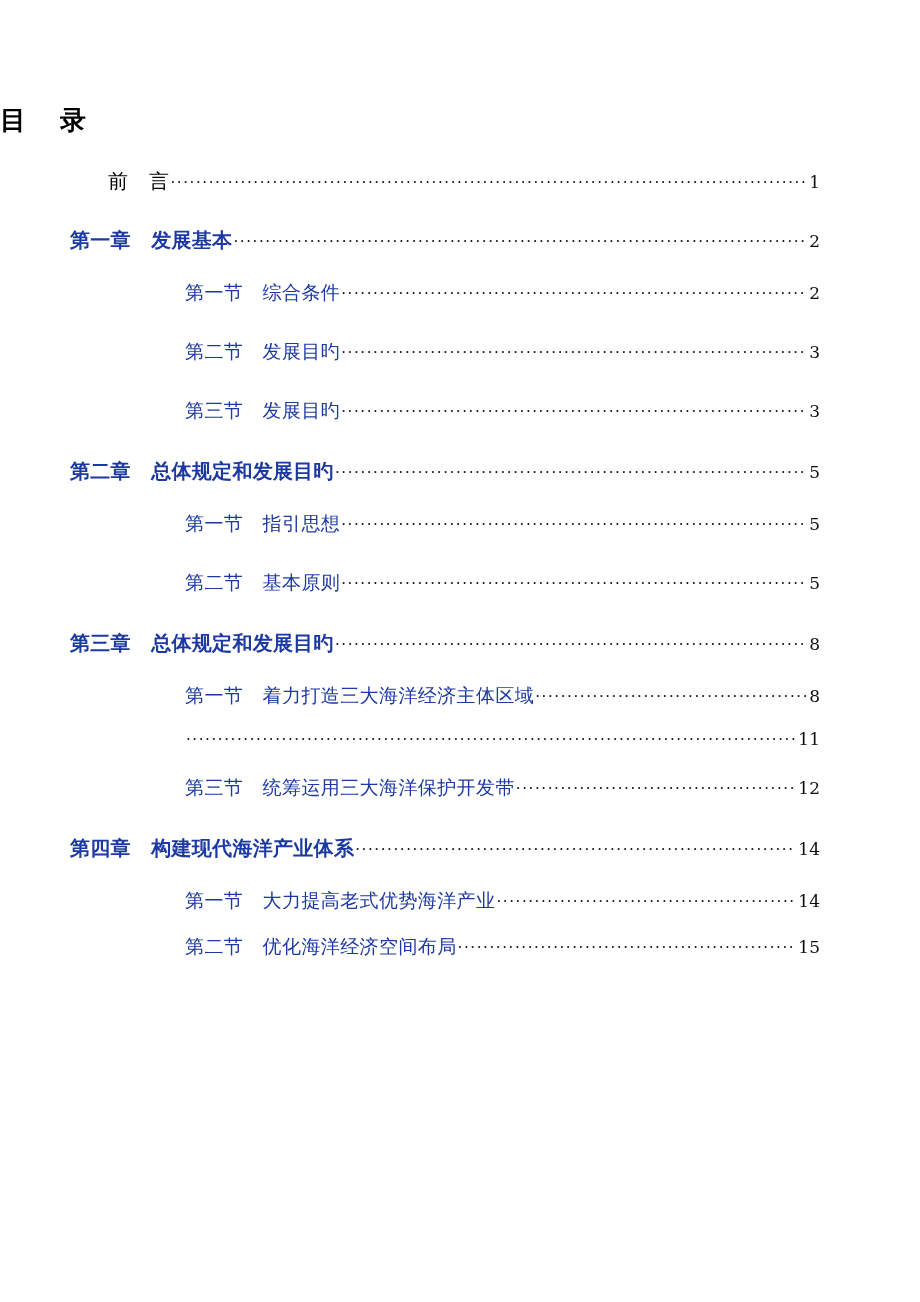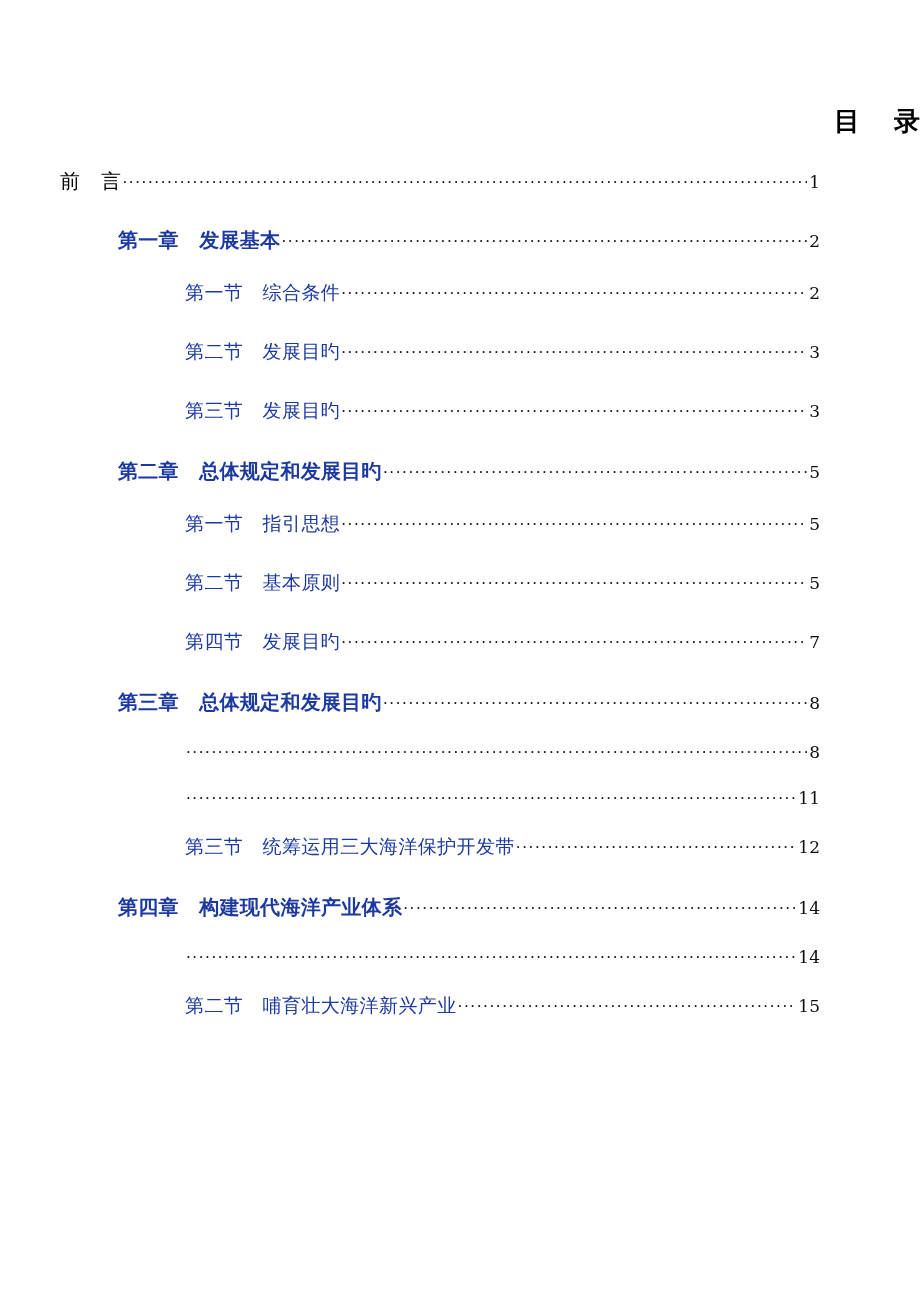--- a/index.html
+++ b/index.html
@@ -21,22 +21,22 @@
     background: #ffffff;
     box-sizing: border-box;
     overflow: hidden;
   }
 
   .toc-title {
     position: absolute;
     top: 104px;
     left: 0;
     width: 920px;
-    text-align: right;
-    font-family: Liberation Sans, sans-serif;
+    text-align: left;
+    font-family: Liberation Serif, serif;
     font-size: 26px;
     font-weight: bold;
     color: #000000;
     letter-spacing: 0px;
     line-height: 34px;
   }
   .toc-title .sp {
     display: inline-block;
     width: 34px;
   }
@@ -90,34 +90,34 @@
     font-family: "DejaVu Serif", serif;
     font-size: 17px;
     color: #0d0d0d;
     text-align: right;
     min-width: 10px;
     padding-left: 1px;
   }
 
   
   .entry.front {
-    padding-left: 60px;
+    padding-left: 108px;
     height: 40px;
     margin-bottom: 19px;
   }
   .entry.front .label {
     font-size: 20px;
     color: #000000;
     font-weight: normal;
     letter-spacing: 0.5px;
   }
 
   
   .entry.chapter {
-    padding-left: 118px;
+    padding-left: 70px;
     height: 40px;
     margin-bottom: 13px;
   }
   .entry.chapter .label {
     font-size: 20px;
     font-weight: bold;
     color: #1C39A1;
     letter-spacing: 0.3px;
   }
 
@@ -202,34 +202,30 @@
       <div class="entry section">
         <span class="label">第一节　指引思想</span>
         <span class="leader"></span>
         <span class="pageno">5</span>
       </div>
       <div class="entry section">
         <span class="label">第二节　基本原则</span>
         <span class="leader"></span>
         <span class="pageno">5</span>
       </div>
-      <div class="entry section">
-        <span class="label">第四节　发展目旳</span>
-        <span class="leader"></span>
-        <span class="pageno">7</span>
-      </div>
     </div>
 
     <div class="group tight">
       <div class="entry chapter">
         <span class="label">第三章　总体规定和发展目旳</span>
         <span class="leader"></span>
         <span class="pageno">8</span>
       </div>
       <div class="entry section">
+        <span class="label">第一节　着力打造三大海洋经济主体区域</span>
         <span class="leader"></span>
         <span class="pageno">8</span>
       </div>
       <div class="entry section">
         <span class="leader"></span>
         <span class="pageno">11</span>
       </div>
       <div class="entry section">
         <span class="label">第三节　统筹运用三大海洋保护开发带</span>
         <span class="leader"></span>
@@ -237,24 +233,25 @@
       </div>
     </div>
 
     <div class="group tight">
       <div class="entry chapter">
         <span class="label">第四章　构建现代海洋产业体系</span>
         <span class="leader"></span>
         <span class="pageno">14</span>
       </div>
       <div class="entry section">
+        <span class="label">第一节　大力提高老式优势海洋产业</span>
         <span class="leader"></span>
         <span class="pageno">14</span>
       </div>
       <div class="entry section">
-        <span class="label">第二节　哺育壮大海洋新兴产业</span>
+        <span class="label">第二节　优化海洋经济空间布局</span>
         <span class="leader"></span>
         <span class="pageno">15</span>
       </div>
     </div>
 
   </div>
 </div>
 
 </body></html>

